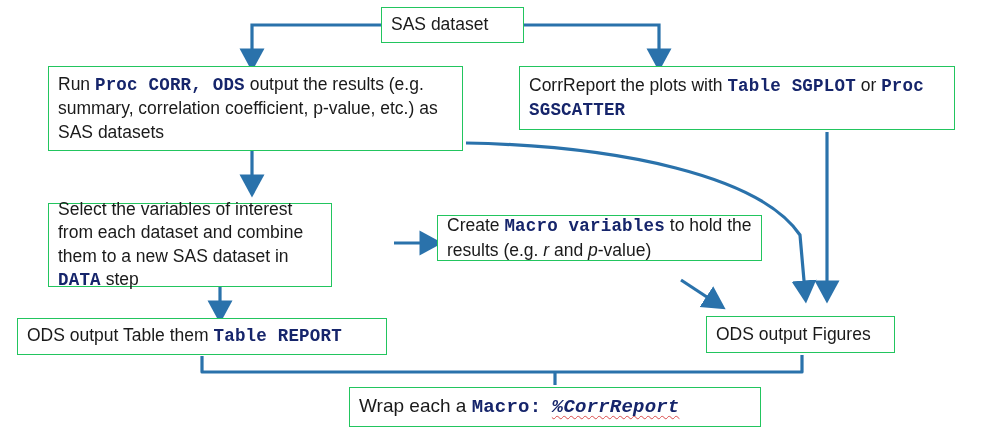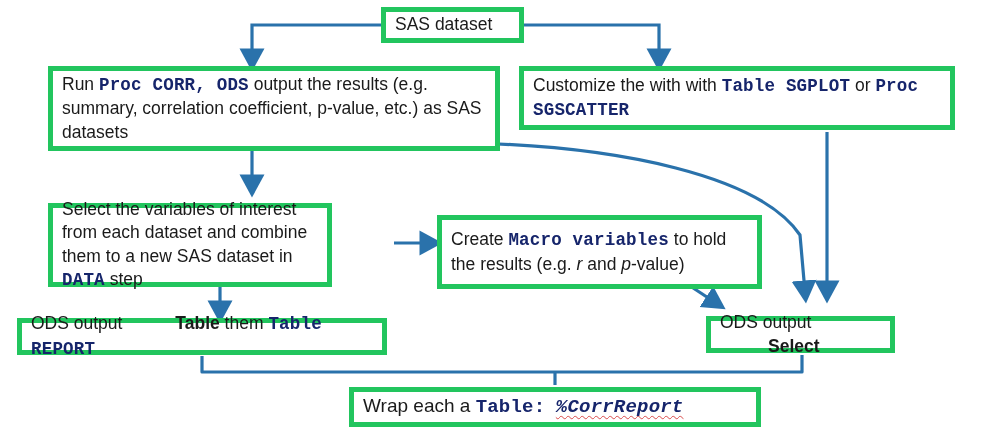--- a/index.html
+++ b/index.html
@@ -20,54 +20,54 @@
     left: 0;
     top: 0;
     width: 999px;
     height: 438px;
     pointer-events: none;
   }
   .node {
     position: absolute;
     box-sizing: border-box;
     background: #ffffff;
-    border: 5px solid #22c55e;
+    border: 1px solid #22c55e;
     color: #1a1a1a;
     font-size: 17.5px;
     line-height: 1.32;
     display: flex;
     align-items: center;
     z-index: 3;
   }
   .node .inner {
     padding: 0 9px;
     width: 100%;
   }
   .code {
     font-family: "Liberation Mono", "DejaVu Sans Mono", monospace;
     font-weight: bold;
     color: #16256b;
     letter-spacing: 0.2px;
   }
-  .bold-blk { font-weight: bold; color: #1a1a1a; margin-left: 48px; }
+  .bold-blk { font-weight: normal; color: #1a1a1a; }
   .ital { font-style: italic; }
   .sq {
     text-decoration: underline;
     text-decoration-style: wavy;
     text-decoration-color: #d94a4a;
     text-decoration-thickness: 1px;
     text-underline-offset: 3px;
     font-style: italic;
   }
   
   #n-sas      { left: 381px; top: 7px;   width: 143px; height: 36px; justify-content: center; }
-  #n-corr     { left: 48px;  top: 66px;  width: 452px; height: 85px; }
+  #n-corr     { left: 48px;  top: 66px;  width: 415px; height: 85px; }
   #n-custom   { left: 519px; top: 66px;  width: 436px; height: 64px; }
   #n-select   { left: 48px;  top: 203px; width: 284px; height: 84px; }
-  #n-macro    { left: 437px; top: 215px; width: 325px; height: 74px; }
+  #n-macro    { left: 437px; top: 215px; width: 325px; height: 46px; }
   #n-table    { left: 17px;  top: 318px; width: 370px; height: 37px; }
   #n-figures  { left: 706px; top: 316px; width: 189px; height: 37px; }
   #n-wrap     { left: 349px; top: 387px; width: 412px; height: 40px; font-size: 19px; }
 </style>
 </head>
 <body>
 
 <div id="canvas">
 
   <svg id="edges" viewBox="0 0 999 438" width="999" height="438">
@@ -104,21 +104,21 @@
   </div>
 
   <div class="node" id="n-corr">
     <div class="inner">
       <span>Run </span><span class="code">Proc CORR, ODS</span><span>  output the results (e.g. summary, correlation coefficient, p-value, etc.) as SAS datasets</span>
     </div>
   </div>
 
   <div class="node" id="n-custom">
     <div class="inner">
-      <span>Customize the with with </span><span class="code">Table SGPLOT</span><span> or </span><span class="code">Proc SGSCATTER</span>
+      <span>CorrReport the plots with </span><span class="code">Table SGPLOT</span><span> or </span><span class="code">Proc SGSCATTER</span>
     </div>
   </div>
 
   <div class="node" id="n-select">
     <div class="inner">
       <span>Select the variables of interest from each dataset and combine them to a new SAS dataset in </span><span class="code">DATA</span><span>  step</span>
     </div>
   </div>
 
   <div class="node" id="n-macro">
@@ -128,23 +128,23 @@
   </div>
 
   <div class="node" id="n-table">
     <div class="inner">
       <span>ODS output </span><span class="bold-blk">Table</span><span> them </span><span class="code">Table REPORT</span>
     </div>
   </div>
 
   <div class="node" id="n-figures">
     <div class="inner">
-      <span>ODS output </span><span class="bold-blk">Select</span>
+      <span>ODS output </span><span class="bold-blk">Figures</span>
     </div>
   </div>
 
   <div class="node" id="n-wrap">
     <div class="inner">
-      <span>Wrap each a </span><span class="code">Table:</span><span>&nbsp;&nbsp;</span><span class="code sq">%CorrReport</span>
+      <span>Wrap each a </span><span class="code">Macro:</span><span>&nbsp;&nbsp;</span><span class="code sq">%CorrReport</span>
     </div>
   </div>
 
 </div>
 
 </body></html>

